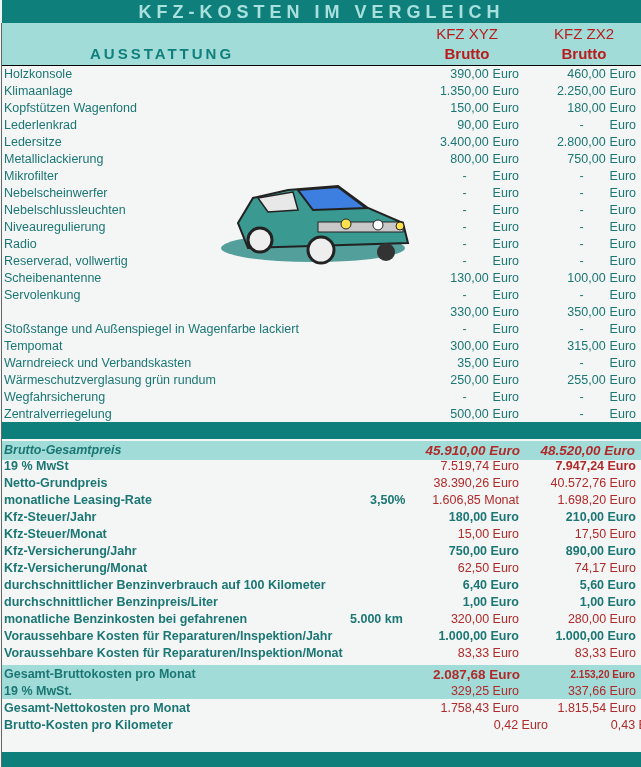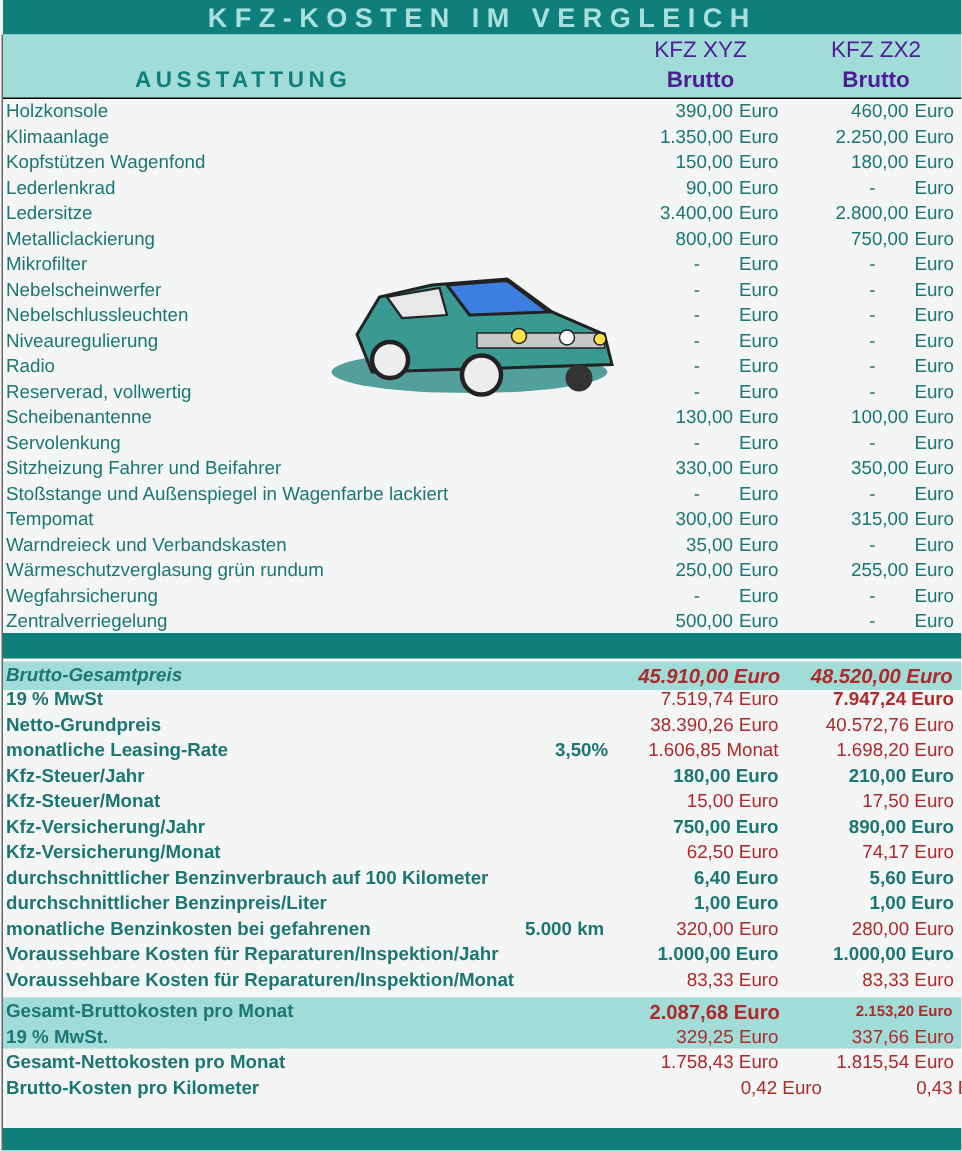--- a/index.html
+++ b/index.html
@@ -1,21 +1,21 @@
 <!DOCTYPE html>
 <html><head>
 <meta charset="utf-8">
 <style>
   html,body{margin:0;padding:0;background:#f4f5f5;}
   body{width:641px;height:767px;position:relative;overflow:hidden;font-family:"Liberation Sans",sans-serif;}
   .sheet{position:absolute;left:0;top:0;width:641px;height:767px;background:#f4f5f5;}
   .title-bar{position:absolute;left:2px;top:0;width:639px;height:23px;background:#0f7f7b;color:#a8e0dd;font-weight:bold;font-size:18px;letter-spacing:5px;text-align:center;line-height:24px;}
   .header{position:absolute;left:2px;top:23px;width:639px;height:42px;background:#a2dcd9;border-bottom:1px solid #000;}
   .hdr-aus{position:absolute;left:88px;top:22px;font-size:15px;font-weight:bold;letter-spacing:3px;color:#0f7f7b;}
-  .hdr-col{position:absolute;width:100px;text-align:center;color:#4c1d95;font-size:15px;}
+  .hdr-col{position:absolute;width:100px;text-align:center;color:#b91c1c;font-size:15px;}
   .hdr-col .car{display:block;height:20px;line-height:20px;}
   .hdr-col .br{display:block;height:20px;line-height:20px;font-weight:bold;}
   .leftline{position:absolute;left:1px;top:23px;width:1px;height:744px;background:#666;}
   .row{position:absolute;left:4px;width:636px;height:17px;font-size:12.5px;color:#1b7774;line-height:17px;}
   .row .lbl{position:absolute;left:0;top:0;white-space:nowrap;}
   .row .v1{position:absolute;right:121px;top:0;text-align:right;white-space:nowrap;}
   .row .v2{position:absolute;right:4px;top:0;text-align:right;white-space:nowrap;}
   .row .extra{position:absolute;top:0;white-space:nowrap;font-weight:bold;}
   .num{display:inline-block;text-align:right;}
   .dash{display:inline-block;width:48px;text-align:center;}
@@ -111,21 +111,20 @@
         <span class="lbl">Scheibenantenne</span>
         <span class="v1"><span class="num">130,00</span><span class="eur">Euro</span></span>
         <span class="v2"><span class="num">100,00</span><span class="eur">Euro</span></span>
       </div>
       <div class="row" style="top: 287px;">
         <span class="lbl">Servolenkung</span>
         <span class="v1"><span class="dash">-</span><span class="eur">Euro</span></span>
         <span class="v2"><span class="dash">-</span><span class="eur">Euro</span></span>
       </div>
       <div class="row" style="top: 304px;">
-        <span class="lbl">Sitzheizung Fahrer und Beifahrer</span>
         <span class="v1"><span class="num">330,00</span><span class="eur">Euro</span></span>
         <span class="v2"><span class="num">350,00</span><span class="eur">Euro</span></span>
       </div>
       <div class="row" style="top: 321px;">
         <span class="lbl">Stoßstange und Außenspiegel in Wagenfarbe lackiert</span>
         <span class="v1"><span class="dash">-</span><span class="eur">Euro</span></span>
         <span class="v2"><span class="dash">-</span><span class="eur">Euro</span></span>
       </div>
       <div class="row" style="top: 338px;">
         <span class="lbl">Tempomat</span>

